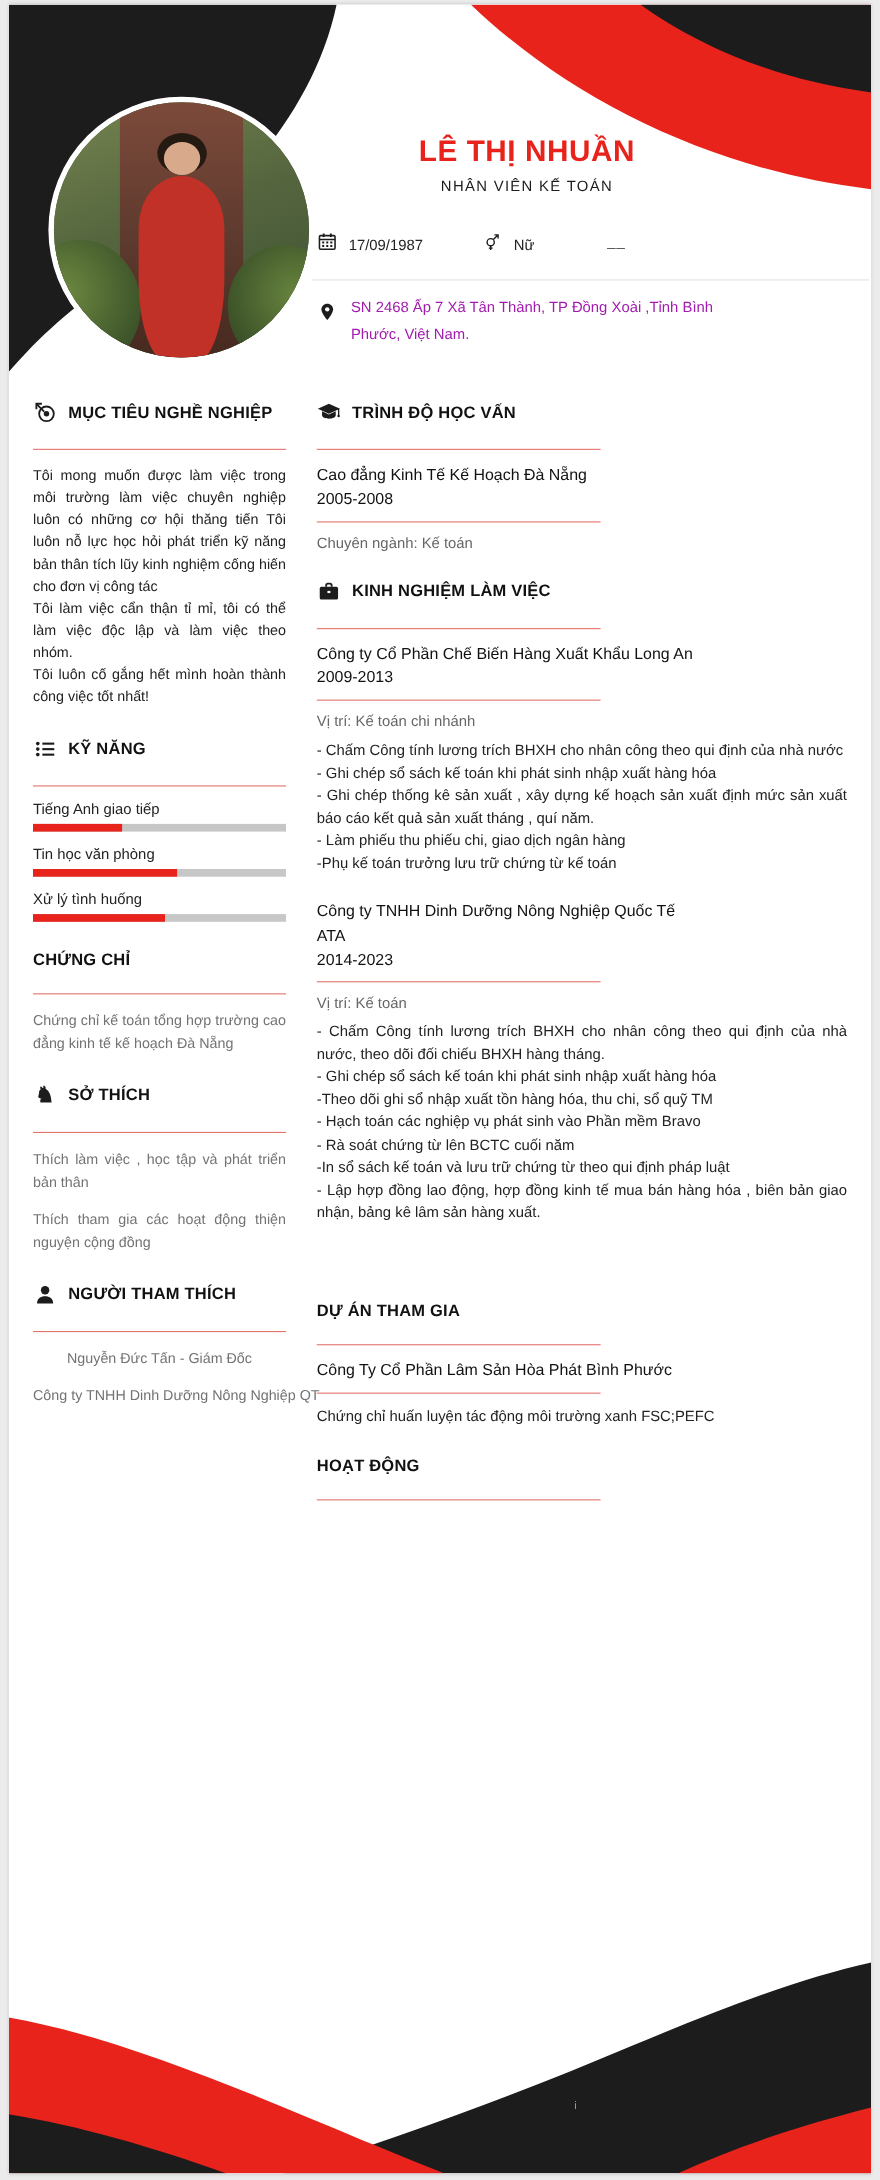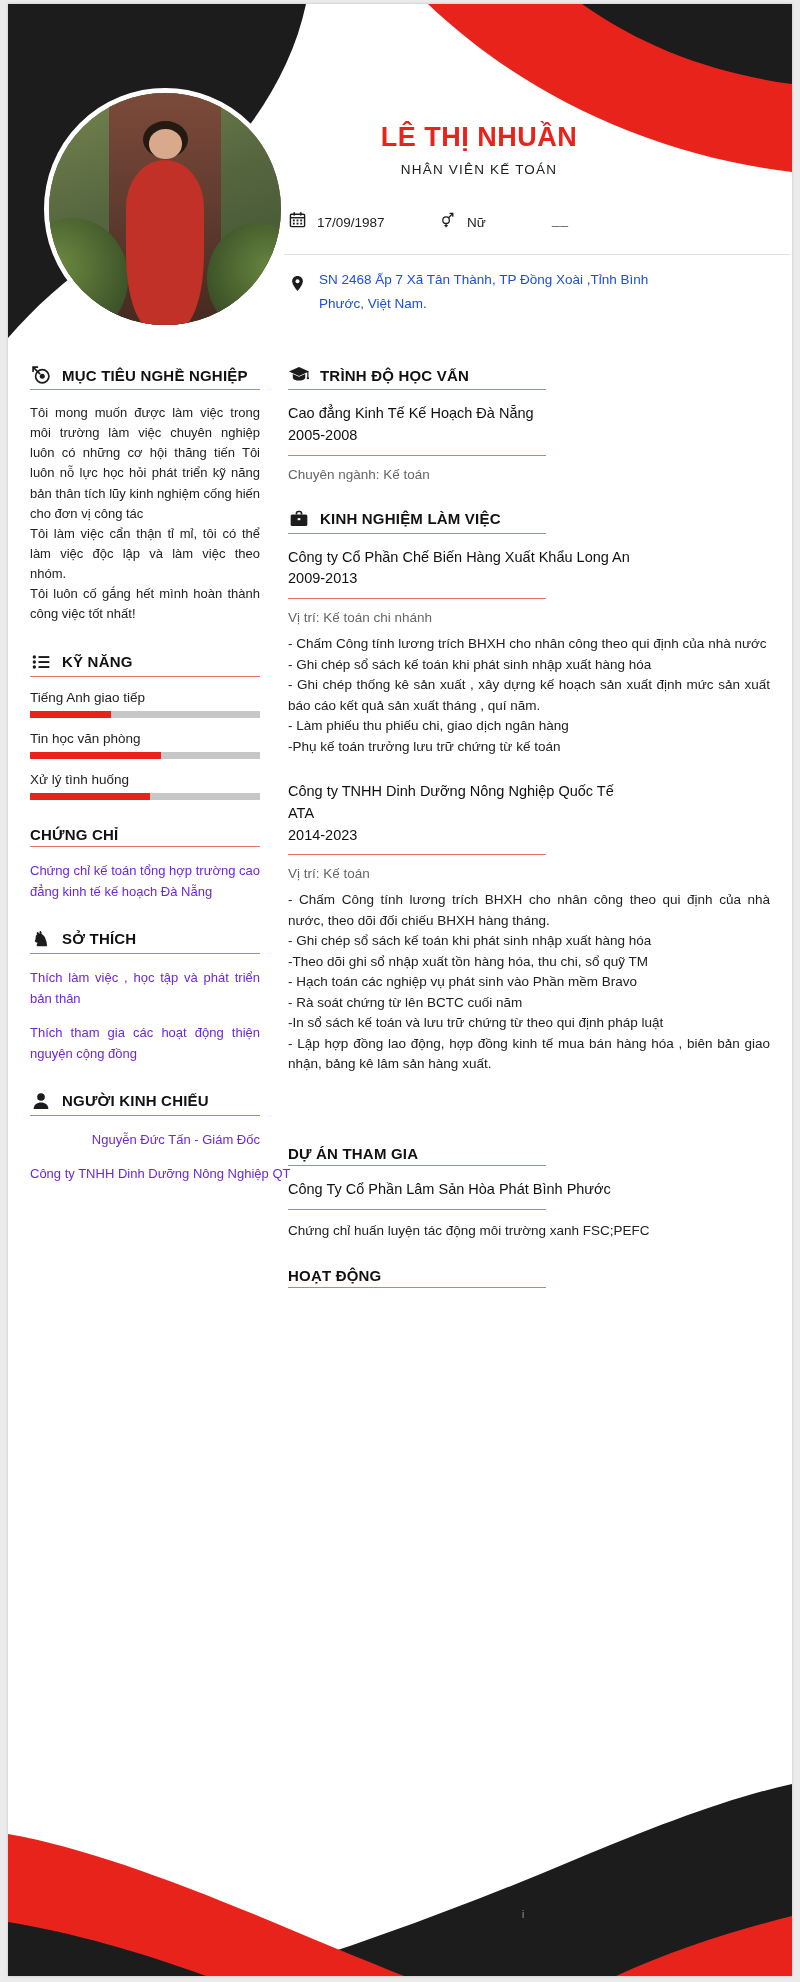--- a/index.html
+++ b/index.html
@@ -25,44 +25,44 @@
   
   .head-text{position:absolute;left:296px;top:118px;width:350px;text-align:center;z-index:2}
   .name{font-size:27px;font-weight:700;color:#e8231c;letter-spacing:.5px}
   .role{margin-top:9px;font-size:13.5px;letter-spacing:1.2px;color:#1c1c1c;font-weight:400}
   .info-row{position:absolute;left:278px;top:204px;z-index:2;display:flex;align-items:center;font-size:13.5px;color:#222}
   .info-item{display:flex;align-items:flex-end;gap:9px}
   .info-item.i1{width:150px}
   .info-item.i2{width:116px}
   .blank-field{color:#555;letter-spacing:1px}
   .head-divider{position:absolute;left:276px;top:250px;width:506px;height:1px;background:#e2e2e2;z-index:2}
-  .address-row{position:absolute;left:278px;top:264px;width:502px;display:flex;gap:11px;z-index:2;font-size:13.5px;line-height:1.75;color:#1d4ed8}
+  .address-row{position:absolute;left:278px;top:264px;width:502px;display:flex;gap:11px;z-index:2;font-size:13.5px;line-height:1.75;color:#a21caf}
   .address-row .sec-icon{margin-top:4px}
 
   
   .columns{position:relative;z-index:2;display:flex;gap:28px;padding:360px 22px 0}
   .col-left{width:230px;flex:none}
   .col-right{flex:1;min-width:0}
 
   .sec{margin-bottom:26px}
-  .sec-head{position:relative;display:flex;align-items:center;gap:10px;padding-bottom:4px;margin-bottom:13px;font-weight:700;font-size:15px;color:#111;letter-spacing:.2px}
+  .sec-head{position:relative;display:flex;align-items:center;gap:10px;padding-bottom:23px;margin-bottom:13px;font-weight:700;font-size:15px;color:#111;letter-spacing:.2px}
   .sec-head::after,.item-title::after{content:"";position:absolute;left:0;bottom:0;height:1px;background:#e4736b}
   .u-full::after{width:100%}
   .u-half::after{width:258px}
   .sec-icon{flex:none;width:22px;height:22px;display:flex;align-items:center;justify-content:center}
   .sec-icon svg{display:block}
   .glyph-icon{font-size:20px;line-height:1;color:#1c1c1c}
 
   .para{font-size:13px;line-height:1.55;text-align:justify;color:#222;margin:0}
   .skill{margin-bottom:13px}
   .skill-label{font-size:13.5px;color:#222}
   .skill-track{margin-top:6px;height:7px;background:#c7c7c7}
   .skill-fill{height:100%;background:#e8231c;width:0}
-  .left-text{font-size:13px;line-height:1.62;text-align:justify;color:#6d28d9}
-  .nowrap{white-space:nowrap;text-align:right}
+  .left-text{font-size:13px;line-height:1.62;text-align:justify;color:#737373}
+  .nowrap{white-space:nowrap;text-align:center}
 
   .item-title{position:relative;font-weight:400;font-size:14.5px;line-height:1.5;color:#111;padding-bottom:9px;margin-bottom:11px}
   .muted{font-size:13.5px;color:#666;margin-bottom:9px}
   .duty{font-size:13.5px;line-height:1.52;text-align:justify;color:#222;margin:0}
   .job{margin-bottom:24px}
   .sec-projects{margin-top:70px}
   .sec-activities{margin-top:20px}
   .sec-more{margin-top:40px}
 
   .footer-mark{position:absolute;left:514px;bottom:56px;z-index:4;font-size:10px;color:#9a9a9a}
@@ -226,21 +226,21 @@
       </section>
 
       <section class="sec">
         <div class="sec-head u-full">
           <span class="sec-icon">
             <svg viewBox="0 0 24 24" width="20" height="20" fill="#1c1c1c">
               <circle cx="12" cy="7.2" r="4.6"></circle>
               <path d="M3.2 21.5 c0-4.9 3.9-7.7 8.8-7.7 s8.8 2.8 8.8 7.7 z"></path>
             </svg>
           </span>
-          <span class="sec-title">NGƯỜI KINH CHIẾU</span>
+          <span class="sec-title">NGƯỜI THAM THÍCH</span>
         </div>
         <div>
 
         <p class="left-text nowrap">Nguyễn Đức Tấn - Giám Đốc</p>
             <p class="left-text nowrap">Công ty TNHH Dinh Dưỡng Nông Nghiệp QT</p>
           </div>
       </section>
 
     </div>
 

